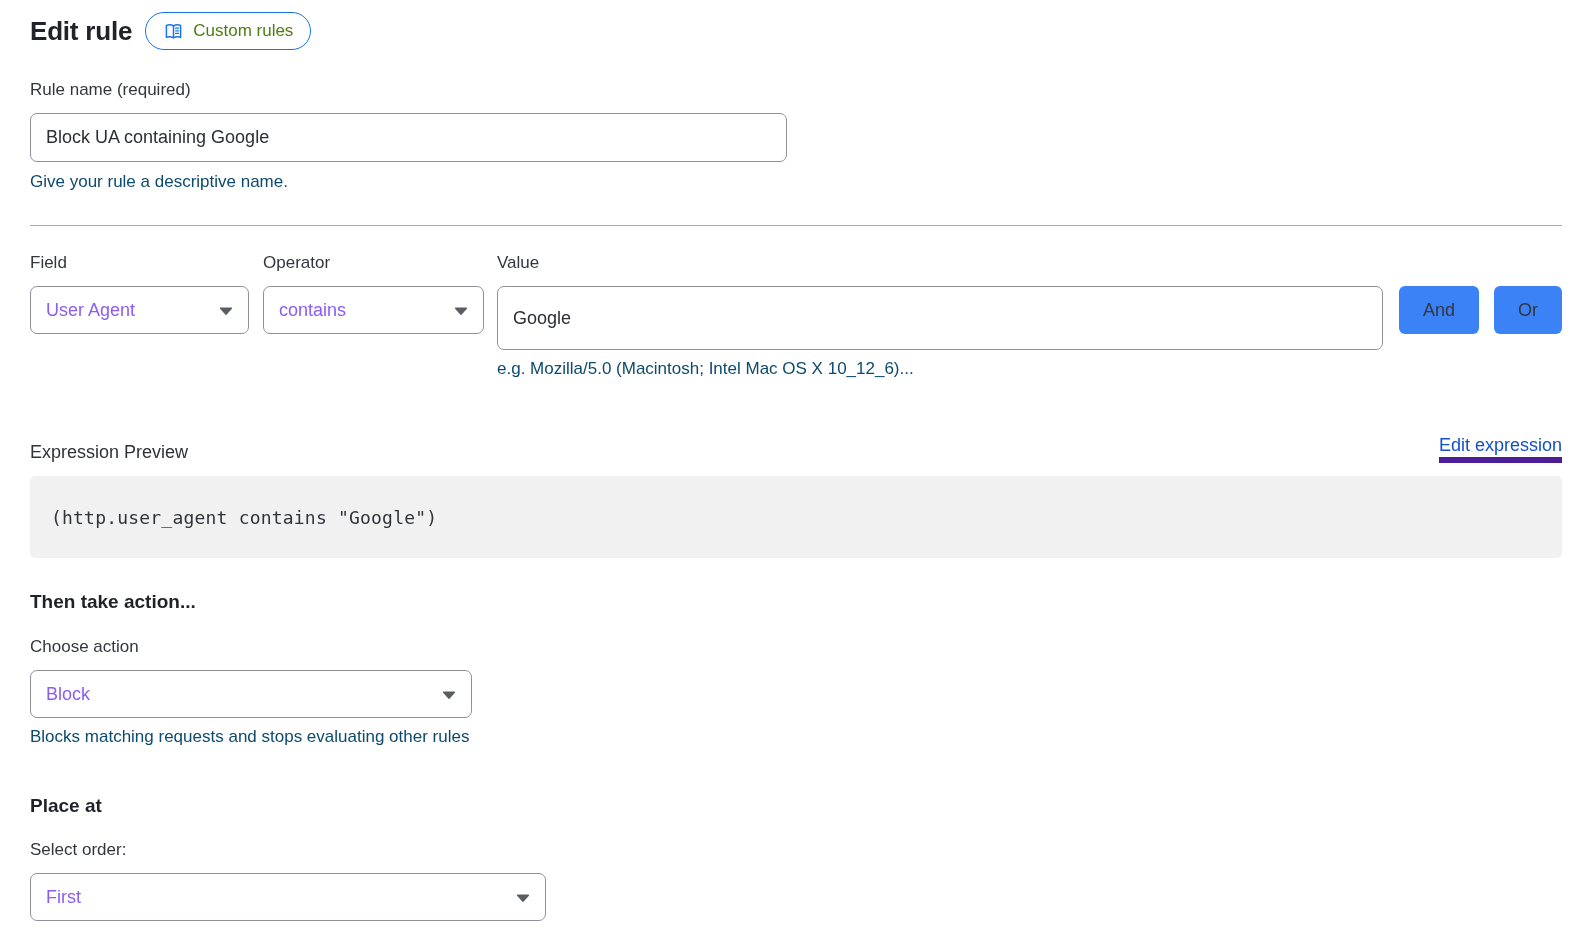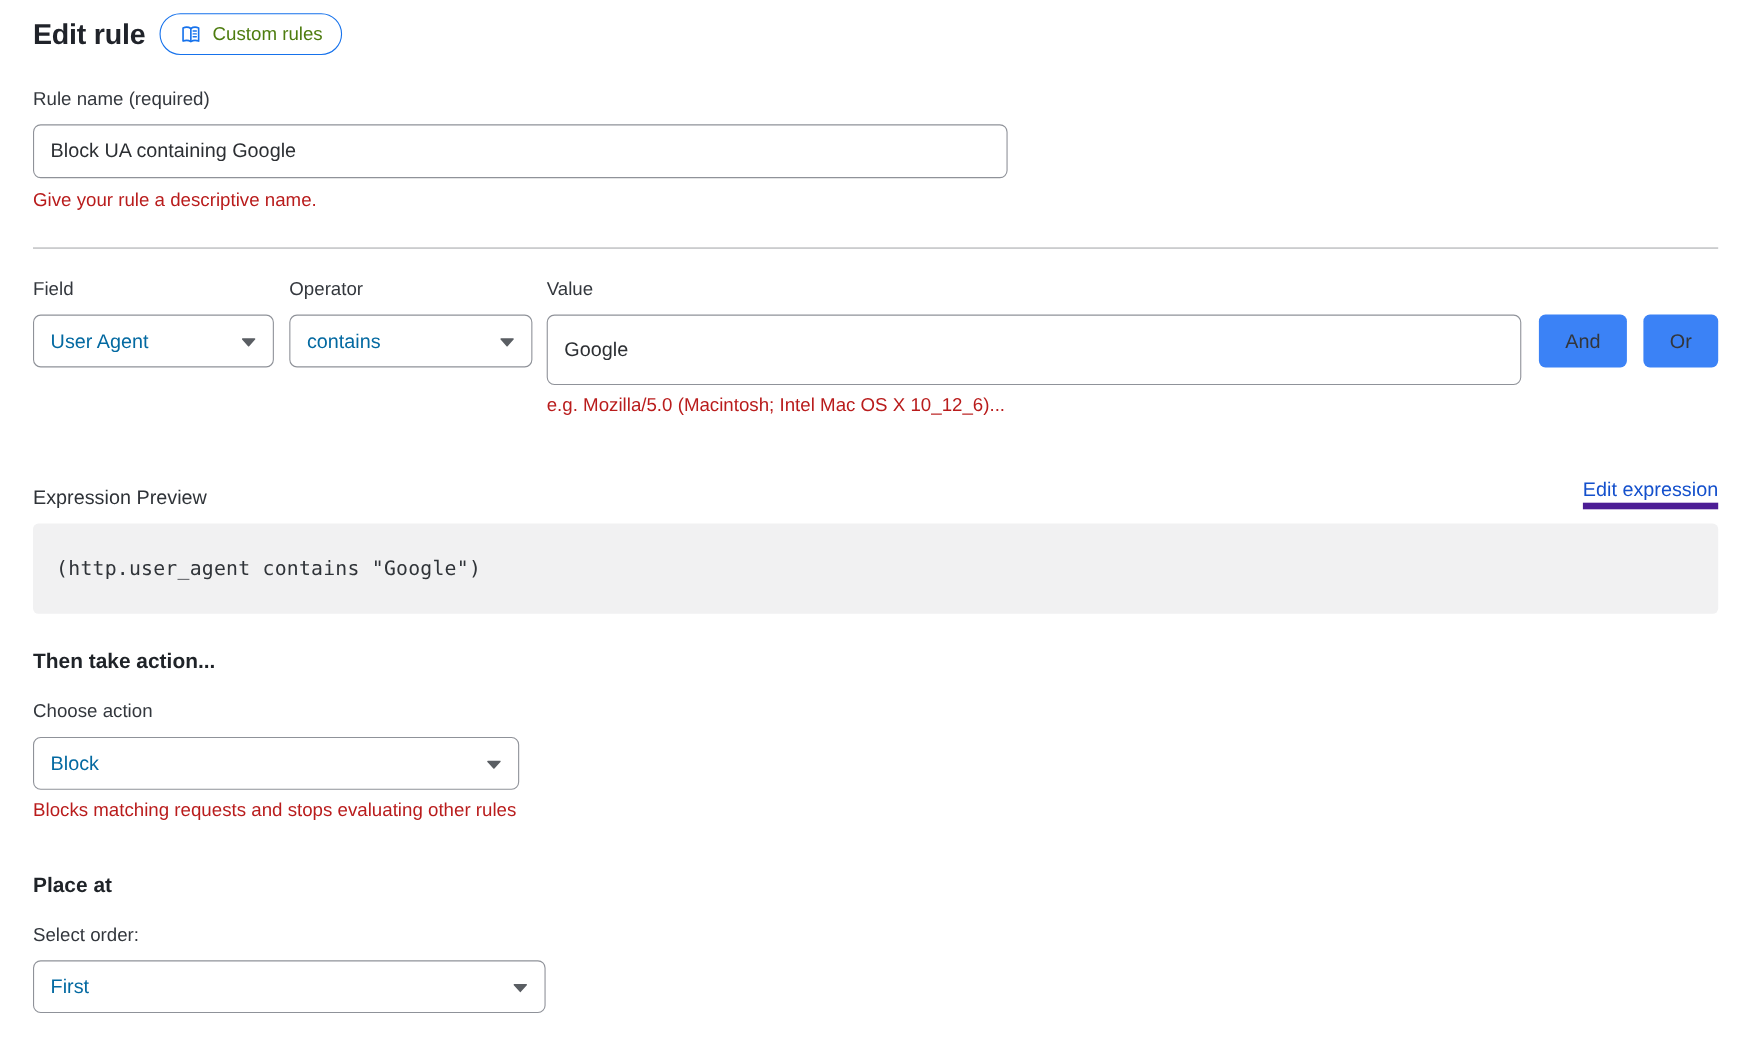--- a/index.html
+++ b/index.html
@@ -18,38 +18,38 @@
   .pill {
     height: 38px; display: inline-flex; align-items: center; gap: 9px;
     padding: 0 17px; background: #fff;
     border: 1.5px solid #1672ec; border-radius: 19px;
     color: #4d7c0f; font-size: 17px; font-family: inherit; cursor: pointer;
   }
   .pill svg { display: block; }
 
   
   .label { font-size: 17px; color: #33373d; line-height: 20px; }
-  .helper { font-size: 17px; color: #b91c1c; line-height: 20px; }
+  .helper { font-size: 17px; color: #0c4a6e; line-height: 20px; }
   .text-input {
     display: block; height: 49px; background: #fff;
     border: 1px solid #8f9299; border-radius: 7px;
     padding: 0 15px; font-size: 18px; color: #2c2f33;
     font-family: inherit; width: 100%;
   }
   .select {
     height: 48px; background: #fff;
     border: 1px solid #8f9299; border-radius: 7px;
     padding: 0 15px; display: flex; align-items: center; justify-content: space-between;
-    font-size: 18px; color: #0369a1; cursor: pointer;
+    font-size: 18px; color: #8b5cf6; cursor: pointer;
   }
   .chev { flex: 0 0 auto; margin-left: 10px; }
 
   
   .rule-name { margin-top: 30px; }
-  .rule-name .text-input { margin-top: 13px; width: 886px; }
+  .rule-name .text-input { margin-top: 13px; width: 757px; }
   .rule-name .helper { margin-top: 10px; }
 
   .divider { border: none; border-top: 1.5px solid #a9abae; margin-top: 33px; }
 
   
   .builder { margin-top: 27px; display: flex; align-items: flex-start; }
   .col { display: flex; flex-direction: column; }
   .col .select, .col .text-input { margin-top: 13px; }
   .col-field { width: 219px; }
   .col-operator { width: 221px; margin-left: 14px; }
@@ -78,21 +78,21 @@
   }
 
   
   .section-heading { font-size: 19px; font-weight: 700; color: #1f2328; }
   .action-section { margin-top: 33px; }
   .action-section .label { margin-top: 24px; }
   .action-section .select { width: 442px; margin-top: 13px; }
   .action-section .helper { margin-top: 9px; }
   .place-section { margin-top: 48px; }
   .place-section .label { margin-top: 23px; }
-  .place-section .select { width: 466px; margin-top: 13px; }
+  .place-section .select { width: 516px; margin-top: 13px; }
 </style>
 </head>
 <body>
 
 <div class="page">
 
   <div class="header">
     <h1 class="title">Edit rule</h1>
     <button class="pill">
       <span>

